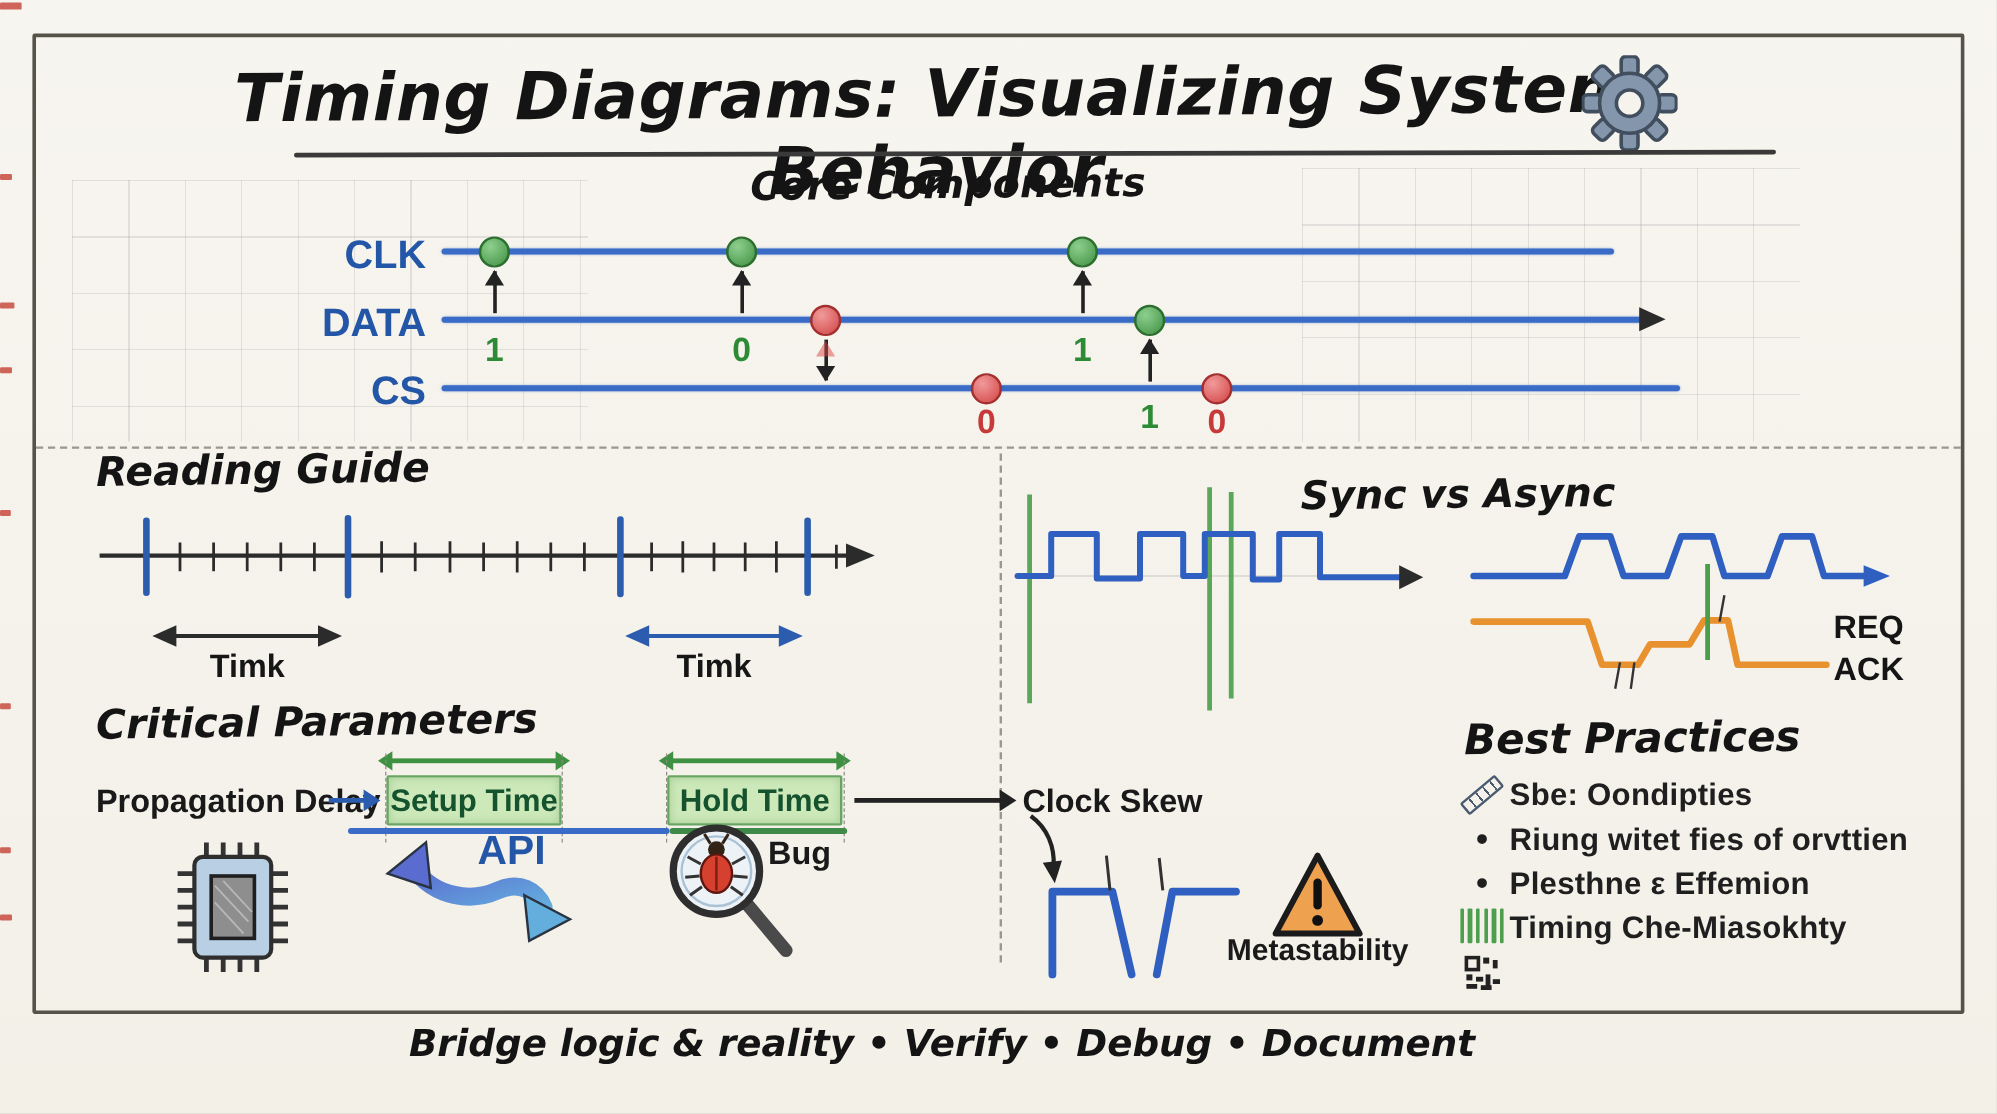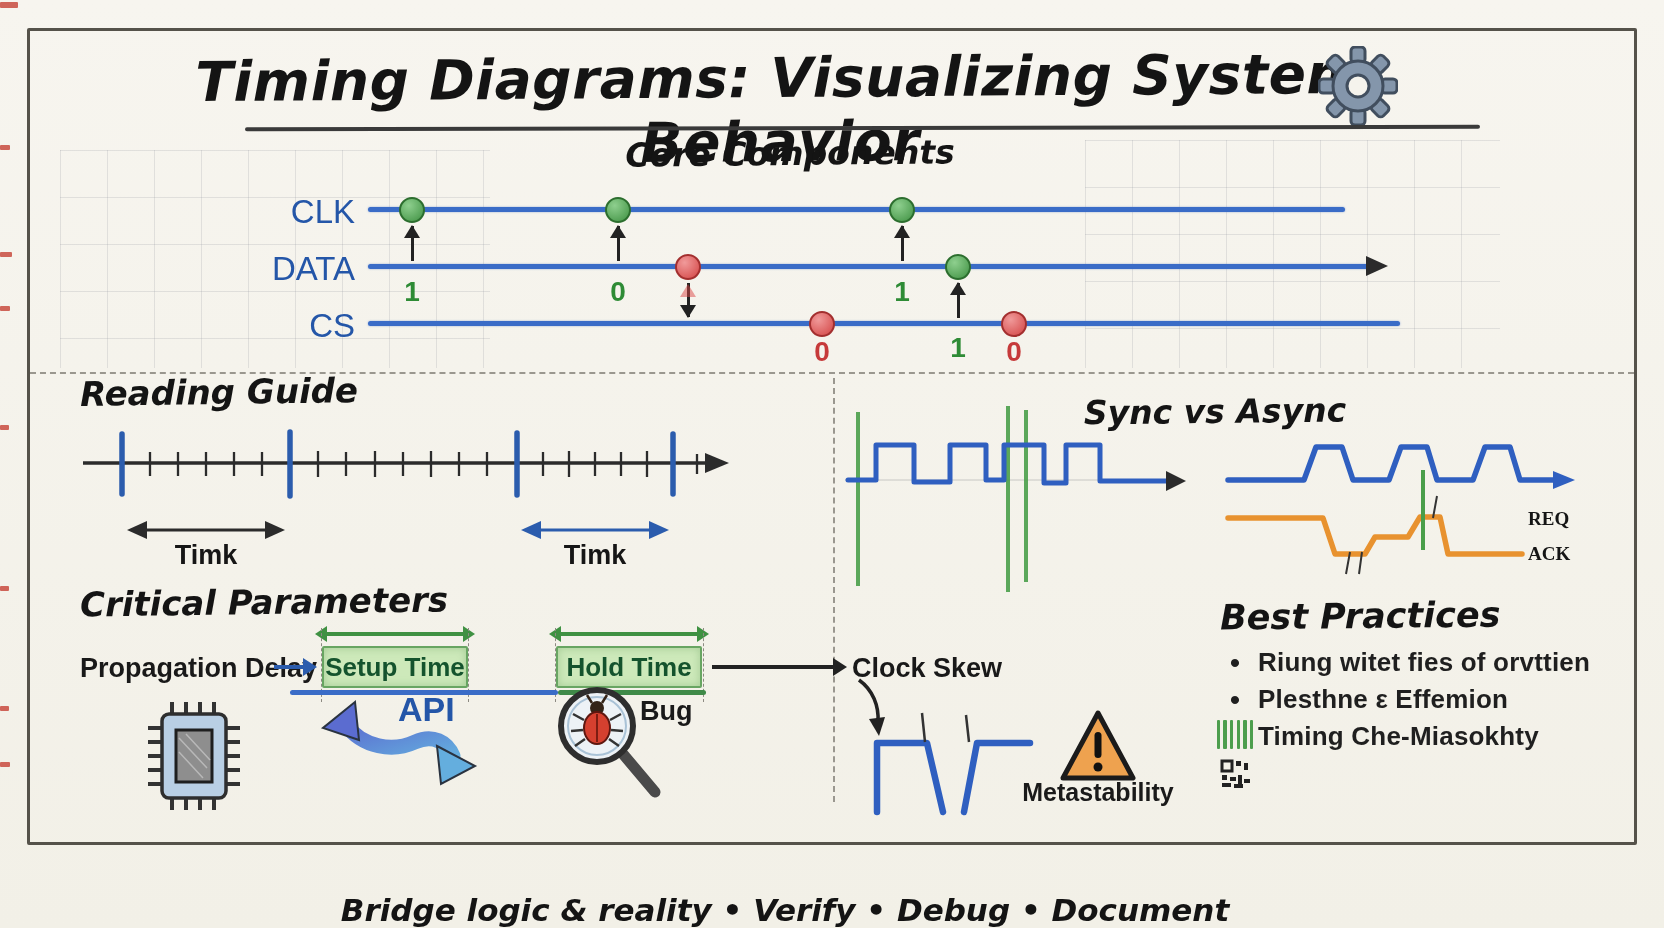--- a/index.html
+++ b/index.html
@@ -13,21 +13,21 @@
   .edge-mark{position:absolute;background:#c84b3f;opacity:.85;border-radius:1px;}
   .hand{font-family:"DejaVu Sans",sans-serif;font-style:italic;font-weight:bold;color:#141414;}
   .title{font-size:55px;letter-spacing:.5px;text-align:center;transform:rotate(-.4deg);}
   .title-underline{position:absolute;left:245px;top:126px;width:1235px;height:4px;
     background:#3a3a3a;border-radius:2px;transform:rotate(-.12deg);}
   .grid{position:absolute;opacity:.9;background-image:
     repeating-linear-gradient(to right, rgba(125,130,142,.20) 0 1px, transparent 1px 47px),
     repeating-linear-gradient(to bottom, rgba(125,130,142,.20) 0 1px, transparent 1px 47px);}
   .sec-head{font-size:34px;transform:rotate(-.8deg);}
   .sig-label{position:absolute;left:205px;width:150px;text-align:right;
-    font-size:33px;font-weight:normal;color:#2456a8;}
+    font-size:33px;font-weight:bold;color:#2456a8;}
   .sig-line{position:absolute;height:5px;background:#3a6cc7;border-radius:3px;
     box-shadow:0 0 2px rgba(58,108,199,.55);}
   .data-arrowhead{position:absolute;width:0;height:0;
     border-top:10px solid transparent;border-bottom:10px solid transparent;
     border-left:22px solid #2b2b2b;}
   .dot{position:absolute;width:26px;height:26px;border-radius:50%;}
   .dot-green{background:radial-gradient(circle at 35% 30%,#8ecf8e,#3f9142);border:2.5px solid #2c6e2e;}
   .dot-red{background:radial-gradient(circle at 35% 30%,#f09a9a,#d34444);border:2.5px solid #a32f2f;}
   .varrow{position:absolute;width:3px;background:#222;}
   .varrow::before{content:"";position:absolute;left:50%;transform:translateX(-50%);
@@ -54,31 +54,31 @@
   .darrow::before,.darrow::after{content:"";position:absolute;top:50%;transform:translateY(-50%);
     width:0;height:0;border-top:8px solid transparent;border-bottom:8px solid transparent;}
   .darrow::before{left:-11px;border-right:12px solid #3f9142;}
   .darrow::after{right:-11px;border-left:12px solid #3f9142;}
   .time-box{position:absolute;height:42px;background:#cde9ba;border:2.5px solid #68a562;
     border-radius:2px;display:flex;align-items:center;justify-content:center;
     font-size:26px;font-weight:bold;color:#14532d;box-shadow:inset 0 0 8px rgba(90,150,80,.35);}
   .dash-tick{position:absolute;width:0;border-left:1.5px dashed #8d8a82;}
   .underline-blue{position:absolute;height:5px;background:#3a6cc7;border-radius:3px;}
   .underline-green{position:absolute;height:5px;background:#3f8a48;border-radius:3px;}
-  .req-ack{position:absolute;font-size:19px;font-weight:bold;color:#151515;font-family:Liberation Serif, serif;}
+  .req-ack{position:absolute;font-size:27px;font-weight:bold;color:#151515;}
   .bp-row{display:flex;align-items:center;height:37px;}
   .bp-icon{width:46px;display:flex;align-items:center;justify-content:center;flex:0 0 46px;}
   .bp-text{font-size:26px;font-weight:600;color:#1f1f1f;white-space:nowrap;letter-spacing:.2px;}
   .bp-bullet{font-size:30px;color:#1f1f1f;line-height:1;}
   .ruler{display:inline-block;width:38px;height:13px;transform:rotate(-40deg);
     background:linear-gradient(#cfdeee,#9fbcd9);border:2px solid #4a5a70;border-radius:2px;
     background-image:repeating-linear-gradient(90deg, transparent 0 6px, #4a5a70 6px 7.5px);}
   .bars i{display:inline-block;width:3.5px;height:29px;background:#4d9e4d;margin:0 1.6px;border-radius:1px;}
   .footer-text{position:absolute;left:120px;top:852px;width:1330px;text-align:center;
-    font-size:31px;margin-top:40px;}
+    font-size:31px;}
 </style>
 </head>
 <body>
 
 <div id="stage">
 
   <div class="frame"></div>
   <div class="edge-mark" style="left:0;top:2px;width:18px;height:6px"></div>
   <div class="edge-mark" style="left:0;top:145px;width:10px;height:5px"></div>
   <div class="edge-mark" style="left:0;top:252px;width:12px;height:5px"></div>
@@ -213,20 +213,26 @@
   </svg>
   <svg class="abs" style="left:1058px;top:708px" width="80" height="76" viewBox="0 0 80 76">
     <polygon points="40,5 75,70 5,70" fill="#eea24f" stroke="#1b1b1b" stroke-width="5" stroke-linejoin="round"></polygon>
     <rect x="36.5" y="24" width="7" height="26" rx="3.5" fill="#111"></rect>
     <circle cx="40" cy="59" r="4.5" fill="#111"></circle>
   </svg>
   <div class="abs" style="left:1010px;top:778px;width:176px;text-align:center;font-size:25px;font-weight:bold">Metastability</div>
 
   <div class="abs hand" style="left:1220px;top:596px;font-size:35px;transform:rotate(-.6deg)">Best Practices</div>
   <div class="abs" style="left:1212px;top:644px;width:440px">
+      <div class="bp-row">
+        <span class="bp-icon">
+          <span class="ruler"></span>
+        </span>
+        <span class="bp-text">Sbe: Oondipties</span>
+      </div>
       <div class="bp-row">
         <span class="bp-icon">
           <span class="bp-bullet">•</span>
         </span>
         <span class="bp-text">Riung witet fies of orvttien</span>
       </div>
       <div class="bp-row">
         <span class="bp-icon">
           <span class="bp-bullet">•</span>
         </span>

